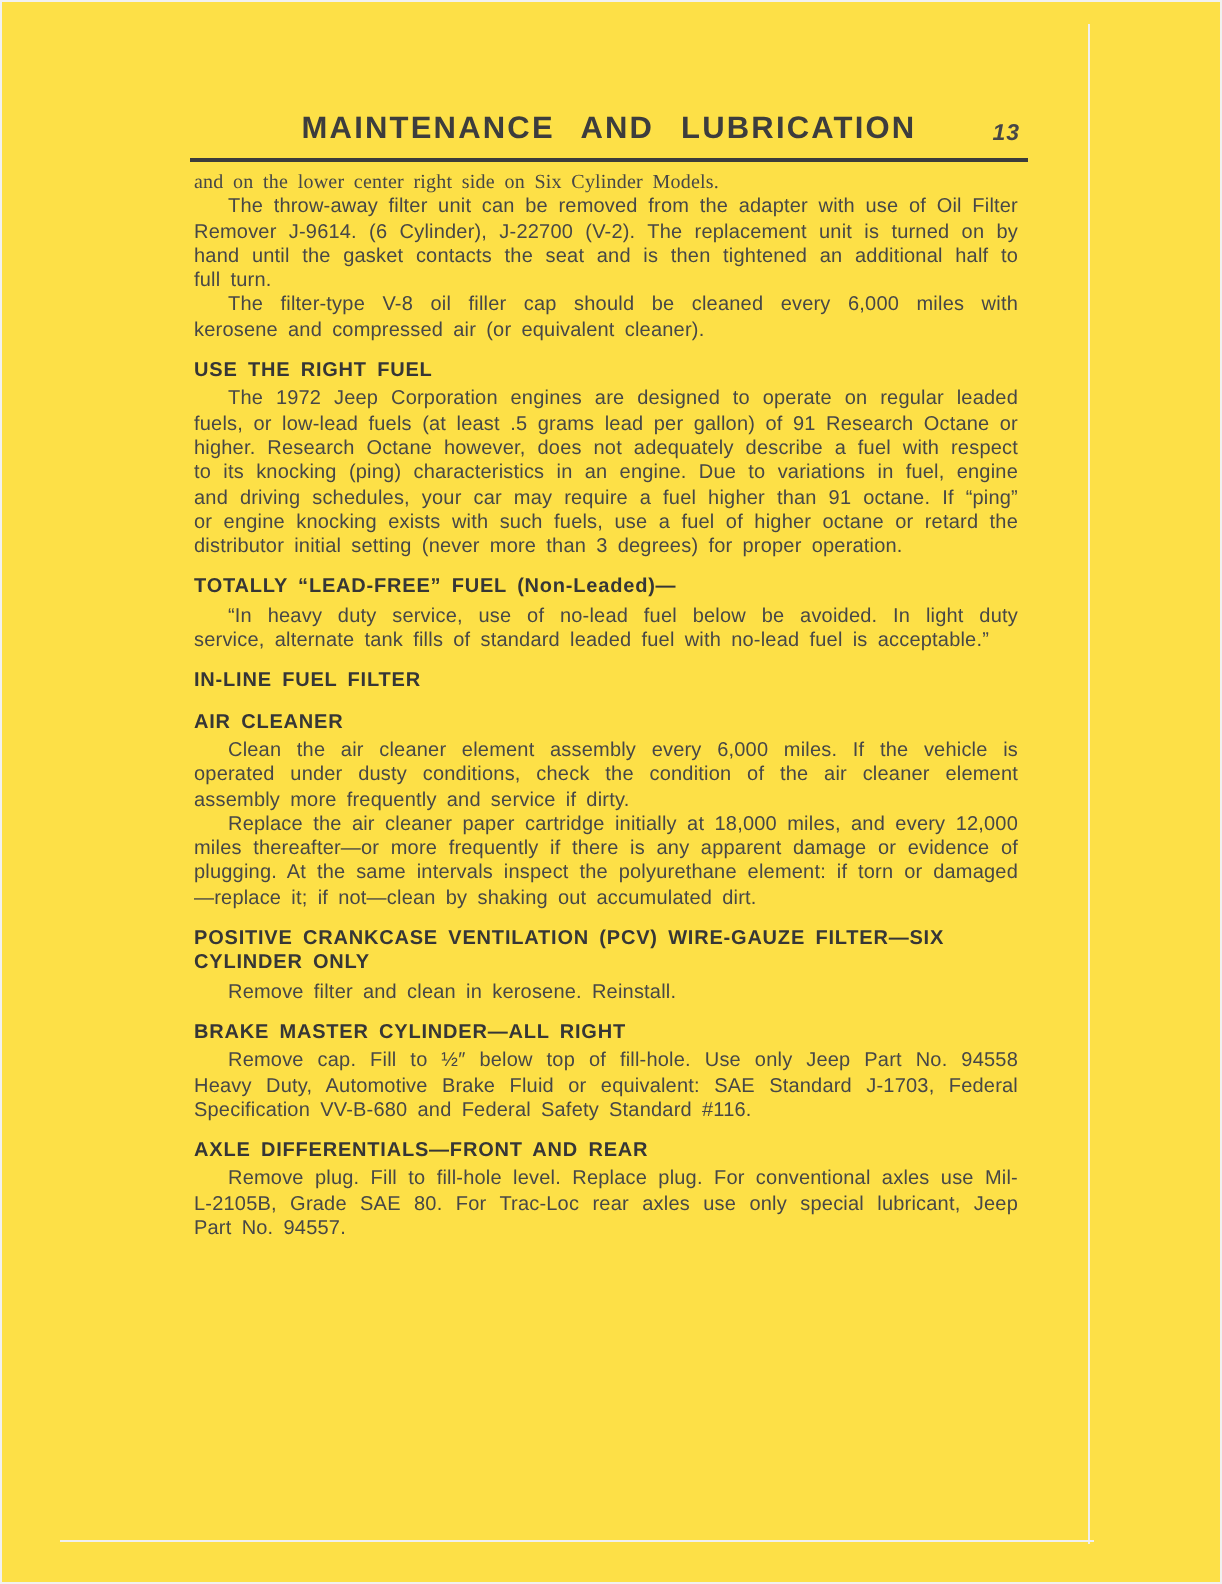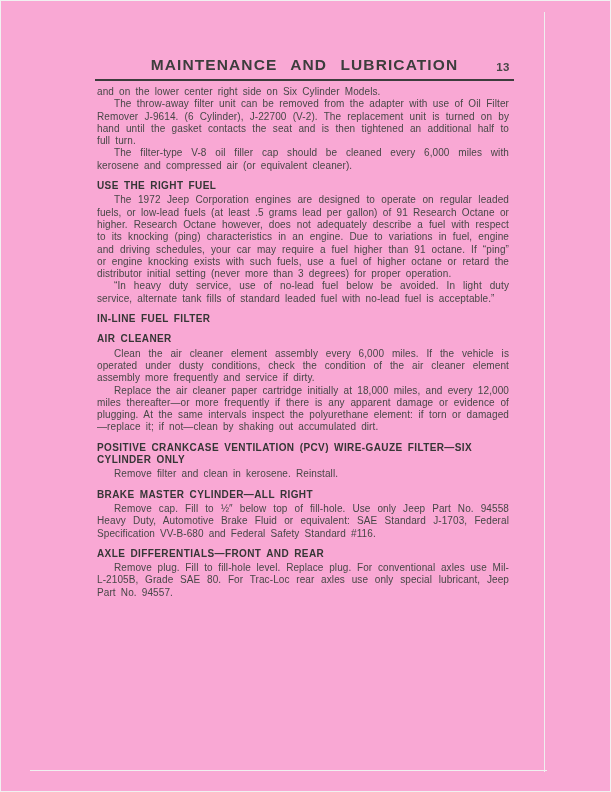--- a/index.html
+++ b/index.html
@@ -4,21 +4,21 @@
 <style>
   html, body {
     margin: 0;
     padding: 0;
     background: #ffffff;
   }
   .page {
     position: relative;
     width: 611px;
     height: 792px;
-    background: #f9a8d4;
+    background: #fde047;
     font-family: "Liberation Sans", sans-serif;
     color: #474747;
     overflow: hidden;
     box-shadow: inset 0 0 0 1px #f1f1f1;
   }
   .scan-edge-right {
     position: absolute;
     left: 544px; top: 12px; bottom: 20px; width: 1px;
     background: #efefef;
   }
@@ -44,20 +44,21 @@
     color: #3d3d3d;
     white-space: nowrap;
   }
   .pagenum {
     position: absolute;
     right: 4px; bottom: 8px;
     font-size: 11.5px;
     font-weight: bold;
     letter-spacing: 0.5px;
     color: #474747;
+    font-style: italic;
   }
   .rule {
     position: absolute;
     left: 0; right: 0; bottom: 0;
     height: 2.5px;
     background: #3c3c3c;
   }
   .content {
     position: absolute;
     left: 97px; top: 86px;
@@ -69,20 +70,21 @@
     line-height: 12.3px;
     text-align: justify;
     text-align-last: left;
     text-indent: 17px;
     word-spacing: 2.2px;
     letter-spacing: 0.1px;
     color: #474747;
   }
   .content p.no-indent {
     text-indent: 0;
+    font-family: Liberation Serif, serif;
   }
   .content h2 {
     margin: 8px 0 2px 0;
     font-size: 10px;
     line-height: 12.3px;
     font-weight: bold;
     letter-spacing: 0.4px;
     word-spacing: 2px;
     color: #363636;
     text-align: left;
@@ -104,20 +106,21 @@
   <div class="content">
 
     <p class="no-indent">and on the lower center right side on Six Cylinder Models.</p>
     <p>The throw-away filter unit can be removed from the adapter with use of Oil Filter Remover J-9614. (6 Cylinder), J-22700 (V-2). The replacement unit is turned on by hand until the gasket contacts the seat and is then tightened an additional half to full turn.</p>
 
     <p>The filter-type V-8 oil filler cap should be cleaned every 6,000 miles with kerosene and compressed air (or equivalent cleaner).</p>
 
     <h2>USE THE RIGHT FUEL</h2>
     <p>The 1972 Jeep Corporation engines are designed to operate on regular leaded fuels, or low-lead fuels (at least .5 grams lead per gallon) of 91 Research Octane or higher. Research Octane however, does not adequately describe a fuel with respect to its knocking (ping) characteristics in an engine. Due to variations in fuel, engine and driving schedules, your car may require a fuel higher than 91 octane. If “ping” or engine knocking exists with such fuels, use a fuel of higher octane or retard the distributor initial setting (never more than 3 degrees) for proper operation.</p>
 
+    <h2>TOTALLY “LEAD-FREE” FUEL (Non-Leaded)—</h2>
     <p>“In heavy duty service, use of no-lead fuel below be avoided. In light duty service, alternate tank fills of standard leaded fuel with no-lead fuel is acceptable.”</p>
 
     <h2>IN-LINE FUEL FILTER</h2>
 
     <h2>AIR CLEANER</h2>
     <p>Clean the air cleaner element assembly every 6,000 miles. If the vehicle is operated under dusty conditions, check the condition of the air cleaner element assembly more frequently and service if dirty.</p>
     <p>Replace the air cleaner paper cartridge initially at 18,000 miles, and every 12,000 miles thereafter—or more frequently if there is any apparent damage or evidence of plugging. At the same intervals inspect the polyurethane element: if torn or damaged—replace it; if not—clean by shaking out accumulated dirt.</p>
 
     <h2>POSITIVE CRANKCASE VENTILATION (PCV) WIRE-GAUZE FILTER—SIX CYLINDER ONLY</h2>
     <p>Remove filter and clean in kerosene. Reinstall.</p>

